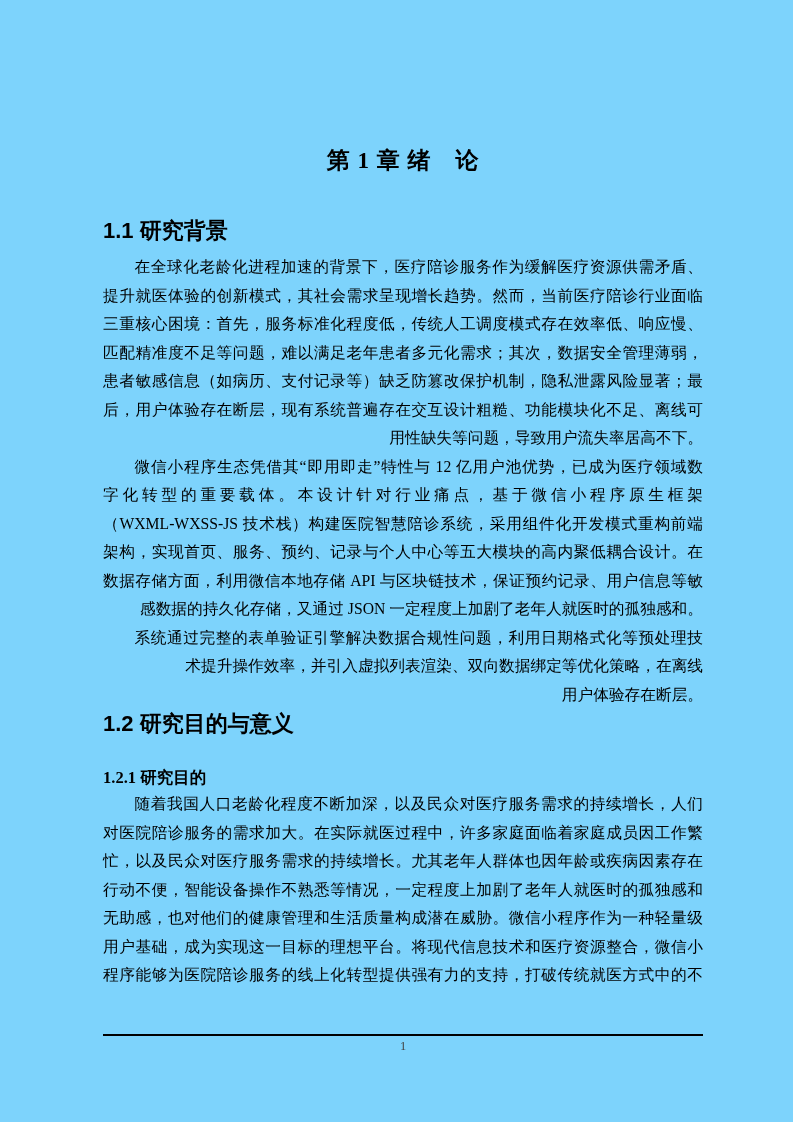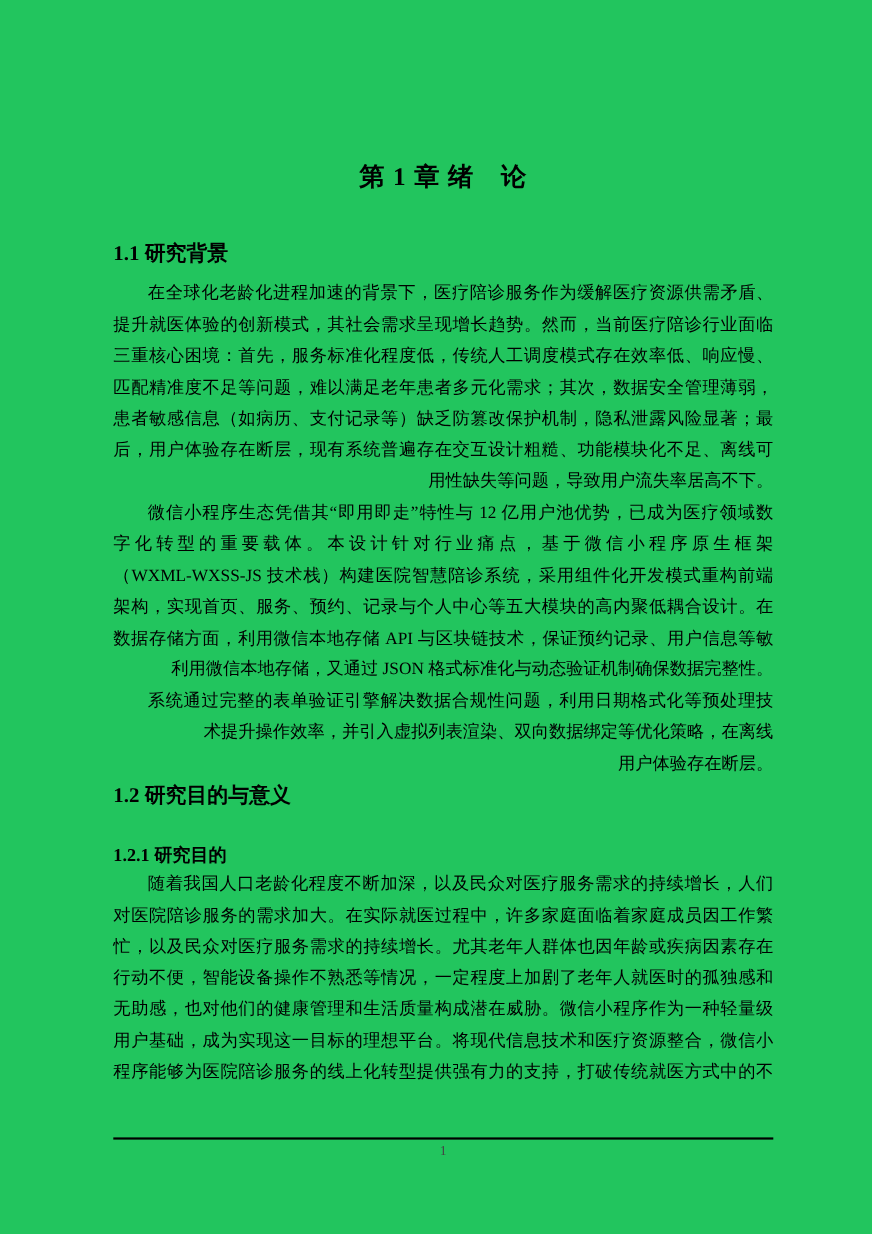--- a/index.html
+++ b/index.html
@@ -1,20 +1,20 @@
 <!DOCTYPE html>
 <html><head>
 <meta charset="utf-8">
 <style>
   html, body { margin: 0; padding: 0; background: #ffffff; }
   .page {
     position: relative;
     width: 793px;
     height: 1122px;
-    background: #22c55e;
+    background: #7dd3fc;
     overflow: hidden;
     color: #000000;
     font-family: "Liberation Serif", "DejaVu Serif", serif;
   }
   .content {
     position: absolute;
     left: 103px;
     top: 0;
     width: 600px;
   }
@@ -22,23 +22,23 @@
     margin-top: 146px;
     font-family: "Liberation Serif", sans-serif;
     font-weight: 700;
     font-size: 23px;
     line-height: 30px;
     letter-spacing: 1px;
     text-align: center;
     white-space: pre;
   }
   .h-sec1 {
-    font-family: Liberation Serif, serif;
+    font-family: Liberation Sans, sans-serif;
     font-weight: 700;
-    font-size: 19px;
+    font-size: 22px;
     line-height: 26px;
   }
   .doc-body > .h-sec1:first-child { margin-top: 42px; }
   .paragraph + .h-sec1 { margin-top: 2px; }
   .h-sec2 {
     font-family: "Liberation Serif", sans-serif;
     font-weight: 700;
     font-size: 16.5px;
     line-height: 24px;
     margin-top: 29px;
@@ -92,21 +92,21 @@
           <div class="line j">患者敏感信息（如病历、支付记录等）缺乏防篡改保护机制，隐私泄露风险显著；最</div>
           <div class="line j">后，用户体验存在断层，现有系统普遍存在交互设计粗糙、功能模块化不足、离线可</div>
           <div class="line">用性缺失等问题，导致用户流失率居高不下。</div>
         </div>
         <div class="paragraph">
           <div class="line j indent">微信小程序生态凭借其“即用即走”特性与 12 亿用户池优势，已成为医疗领域数</div>
           <div class="line j">字化转型的重要载体。本设计针对行业痛点，基于微信小程序原生框架</div>
           <div class="line j">（WXML-WXSS-JS 技术栈）构建医院智慧陪诊系统，采用组件化开发模式重构前端</div>
           <div class="line j">架构，实现首页、服务、预约、记录与个人中心等五大模块的高内聚低耦合设计。在</div>
           <div class="line j">数据存储方面，利用微信本地存储 API 与区块链技术，保证预约记录、用户信息等敏</div>
-          <div class="line">利用微信本地存储，又通过 JSON 格式标准化与动态验证机制确保数据完整性。</div>
+          <div class="line">感数据的持久化存储，又通过 JSON 一定程度上加剧了老年人就医时的孤独感和。</div>
         </div>
         <div class="paragraph">
           <div class="line j indent">系统通过完整的表单验证引擎解决数据合规性问题，利用日期格式化等预处理技</div>
           <div class="line">术提升操作效率，并引入虚拟列表渲染、双向数据绑定等优化策略，在离线</div>
           <div class="line">用户体验存在断层。</div>
         </div>
         <div class="h-sec1">1.2 研究目的与意义</div>
         <div class="h-sec2">1.2.1 研究目的</div>
         <div class="paragraph">
           <div class="line j indent">随着我国人口老龄化程度不断加深，以及民众对医疗服务需求的持续增长，人们</div>

